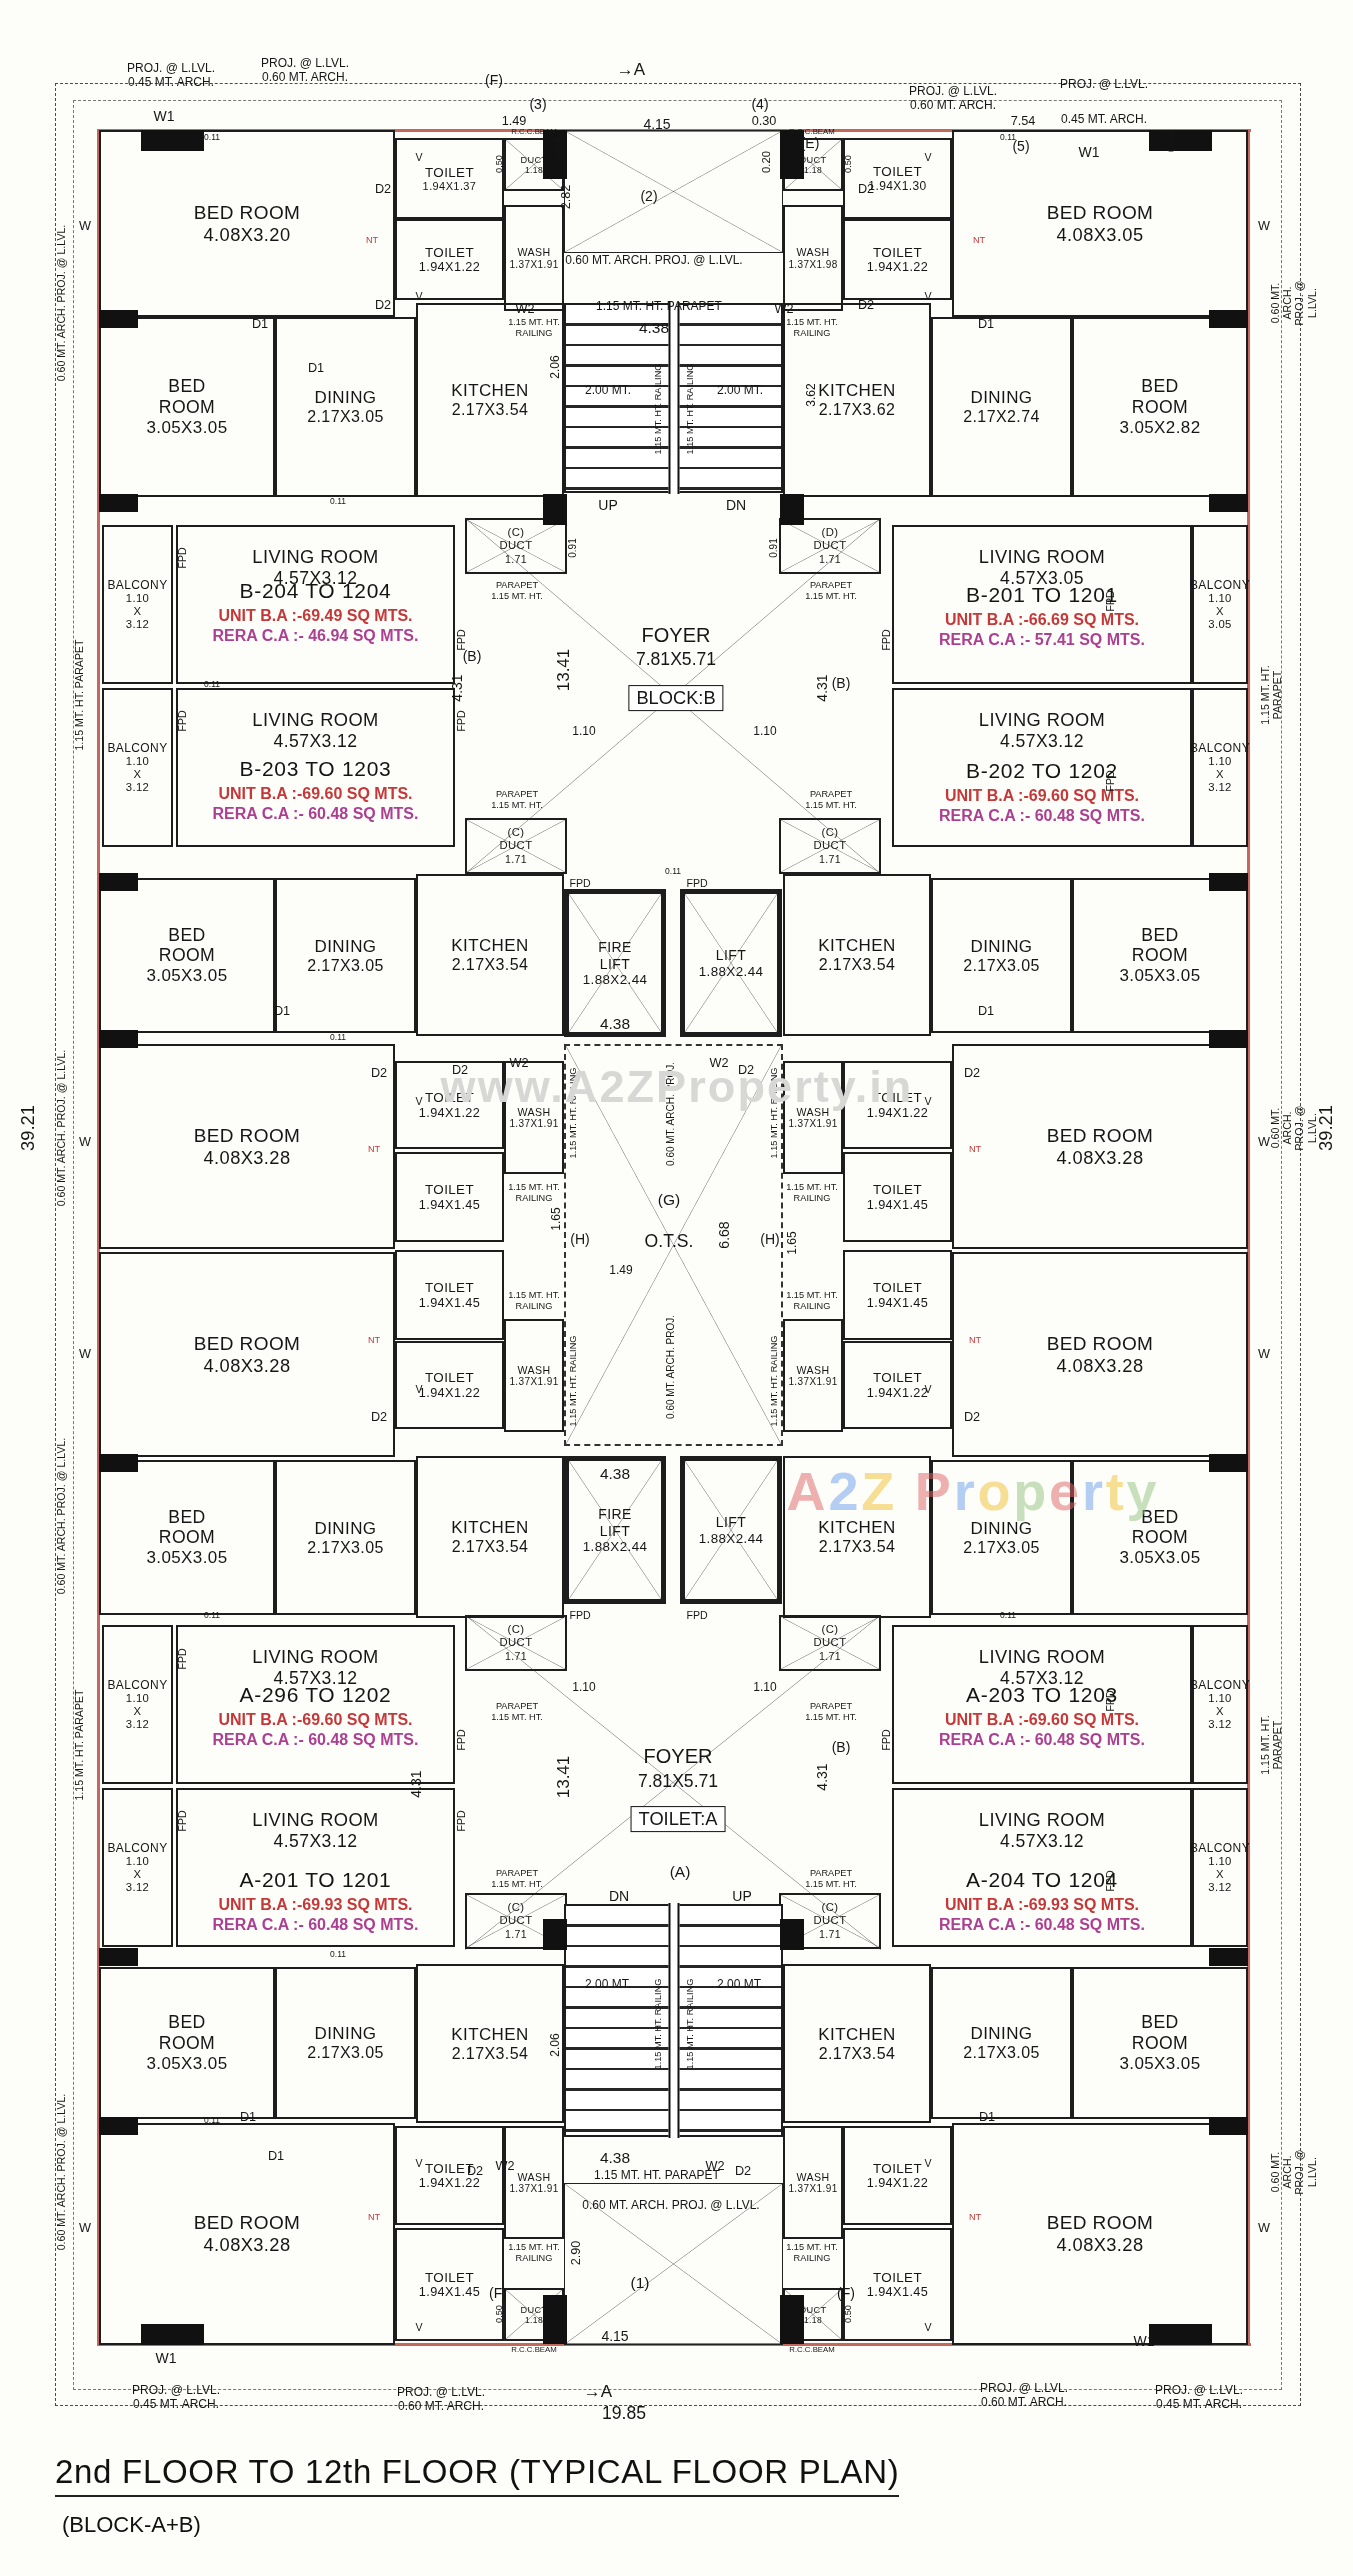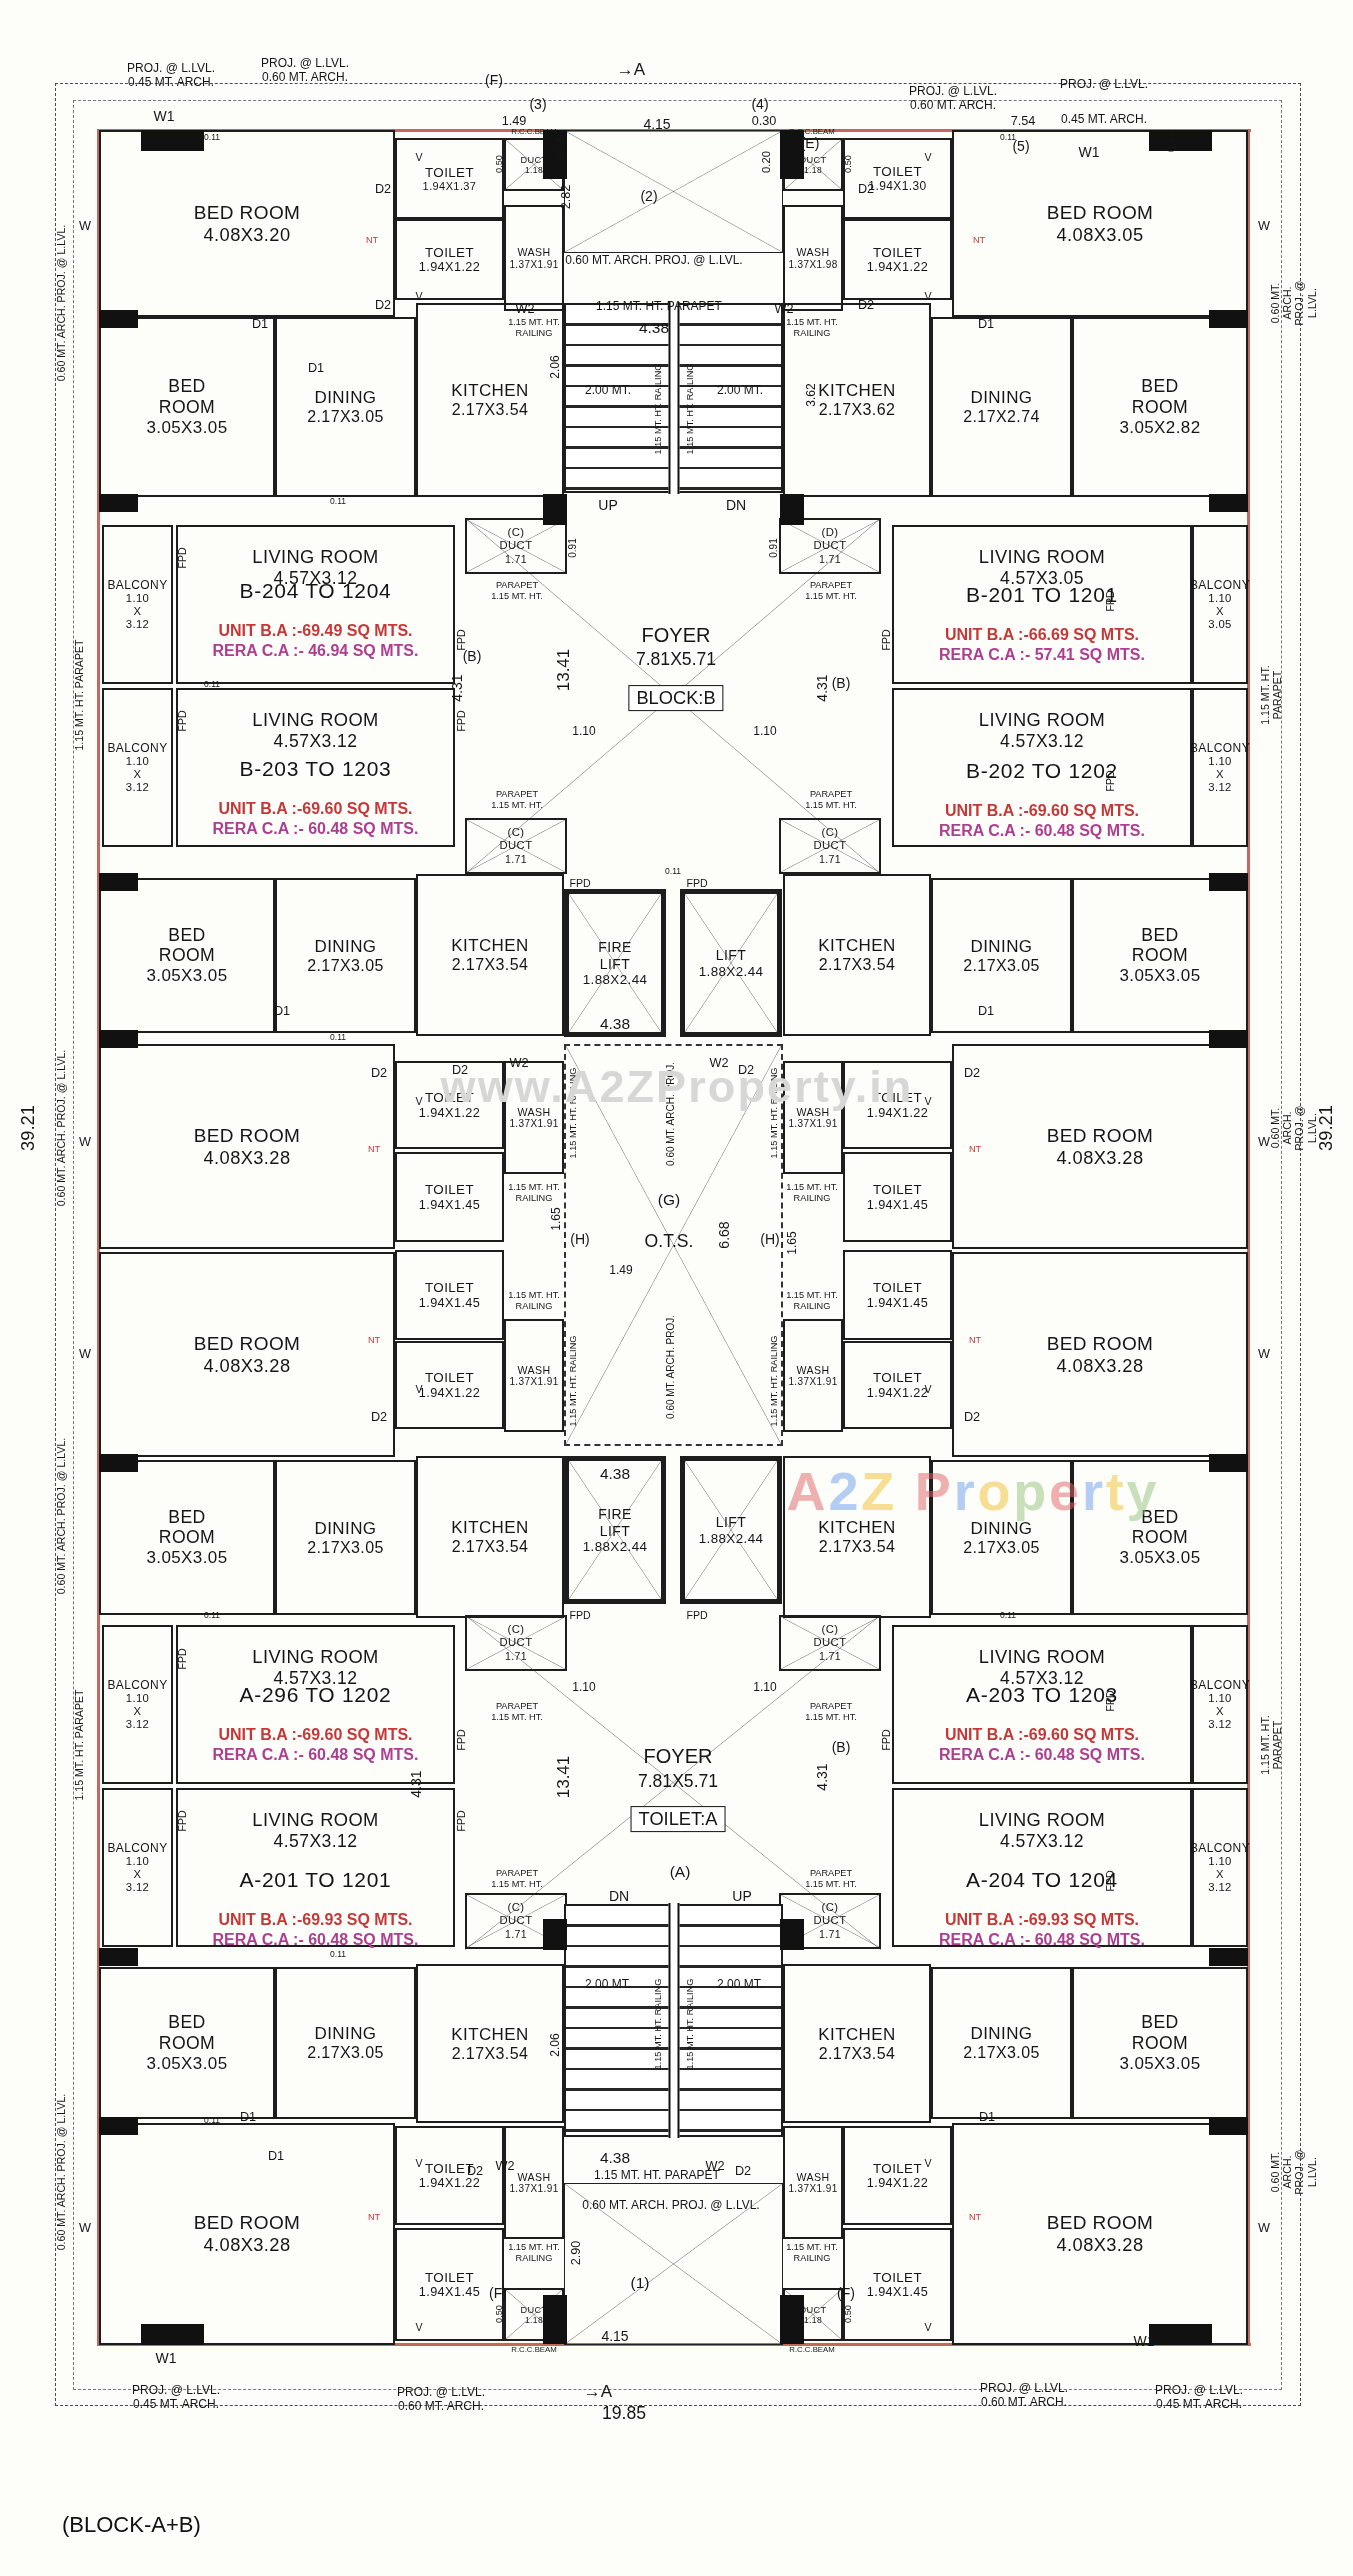--- a/index.html
+++ b/index.html
@@ -25,21 +25,21 @@
   .stairs{position:absolute;box-sizing:border-box;border:2.1px solid #1d1d1d;
           background:repeating-linear-gradient(to bottom,#fff 0 18.3px,#262626 18.3px 20.5px);}
   .stairs .rail{position:absolute;left:50%;top:-2.8px;bottom:-2.8px;width:7px;transform:translateX(-50%);
                 background:#fff;border-left:2.1px solid #111;border-right:2.1px solid #111;}
   .wallblk{position:absolute;background:#111;}
   .lbl{position:absolute;transform:translate(-50%,-50%);white-space:pre-line;text-align:center;line-height:1.15;}
   .lbl.rot{transform:translate(-50%,-50%) rotate(-90deg);}
   .lbl.box{border:1.4px solid #111;padding:1.4px 7px;background:#fff;}
   .unit{position:absolute;text-align:center;line-height:1.25;}
   .unit .ucode{font-size:21px;letter-spacing:0.7px;color:#141414;}
-  .unit .uba{font-size:16px;font-weight:700;color:#c63838;margin-top:17px;}
+  .unit .uba{font-size:16px;font-weight:700;color:#c63838;margin-top:2px;}
   .unit .uca{font-size:16px;font-weight:700;color:#ad3f92;}
   #wm-gray{position:absolute;transform:translate(-50%,-50%);color:#d7d7d5;font-size:45px;
            letter-spacing:2.1px;font-weight:700;}
   #wm-color{position:absolute;transform:translate(-50%,-50%);font-size:54px;font-weight:700;
             letter-spacing:2.8px;opacity:.5;}
   #title{position:absolute;left:55px;top:2453px;font-size:33px;color:#111;
          border-bottom:2.8px solid #222;padding-bottom:4.2px;letter-spacing:0.7px;}
   #subtitle{position:absolute;left:62px;top:2512px;font-size:22px;color:#111;}
 </style>
 </head>
@@ -657,15 +657,16 @@
       <div class="lbl" style="left: 212px; top: 1616px; font-size: 8.5px; color: rgb(22, 22, 22);">0.11</div>
       <div class="lbl" style="left: 338px; top: 1955px; font-size: 8.5px; color: rgb(22, 22, 22);">0.11</div>
       <div class="lbl" style="left: 212px; top: 2121px; font-size: 8.5px; color: rgb(22, 22, 22);">0.11</div>
       <div class="lbl" style="left: 1008px; top: 138px; font-size: 8.5px; color: rgb(22, 22, 22);">0.11</div>
       <div class="lbl" style="left: 1008px; top: 1616px; font-size: 8.5px; color: rgb(22, 22, 22);">0.11</div>
     </div>
 
   <div id="wm-gray" style="left:677px;top:1087px;">www.A2ZProperty.in</div>
   <div id="wm-color" style="left:973px;top:1491px;"><span style="color: rgb(224, 102, 102);">A</span><span style="color: rgb(109, 158, 235);">2</span><span style="color: rgb(241, 194, 50);">Z</span><span style="color: rgb(147, 196, 125);"> </span><span style="color: rgb(224, 102, 102);">P</span><span style="color: rgb(109, 158, 235);">r</span><span style="color: rgb(241, 194, 50);">o</span><span style="color: rgb(147, 196, 125);">p</span><span style="color: rgb(224, 102, 102);">e</span><span style="color: rgb(109, 158, 235);">r</span><span style="color: rgb(241, 194, 50);">t</span><span style="color: rgb(147, 196, 125);">y</span></div>
 
+  <div id="title">2nd FLOOR TO 12th FLOOR (TYPICAL FLOOR PLAN)</div>
   <div id="subtitle">(BLOCK-A+B)</div>
 </div>
 
 
 </body></html>

